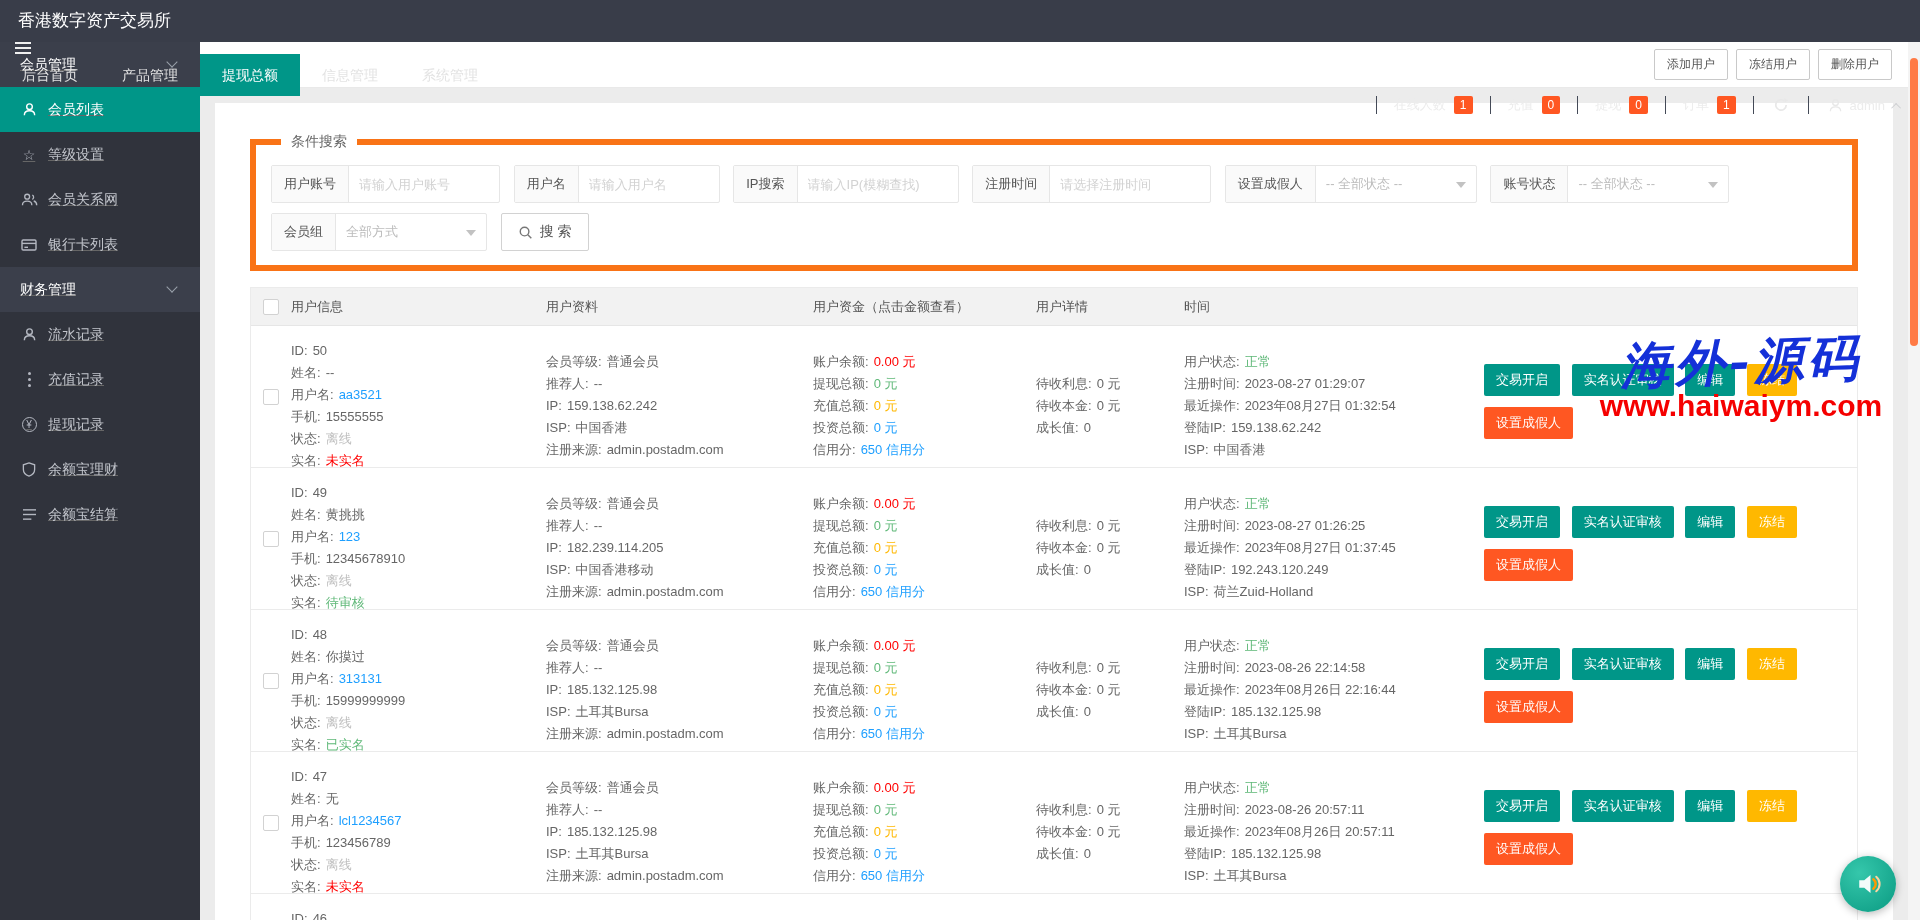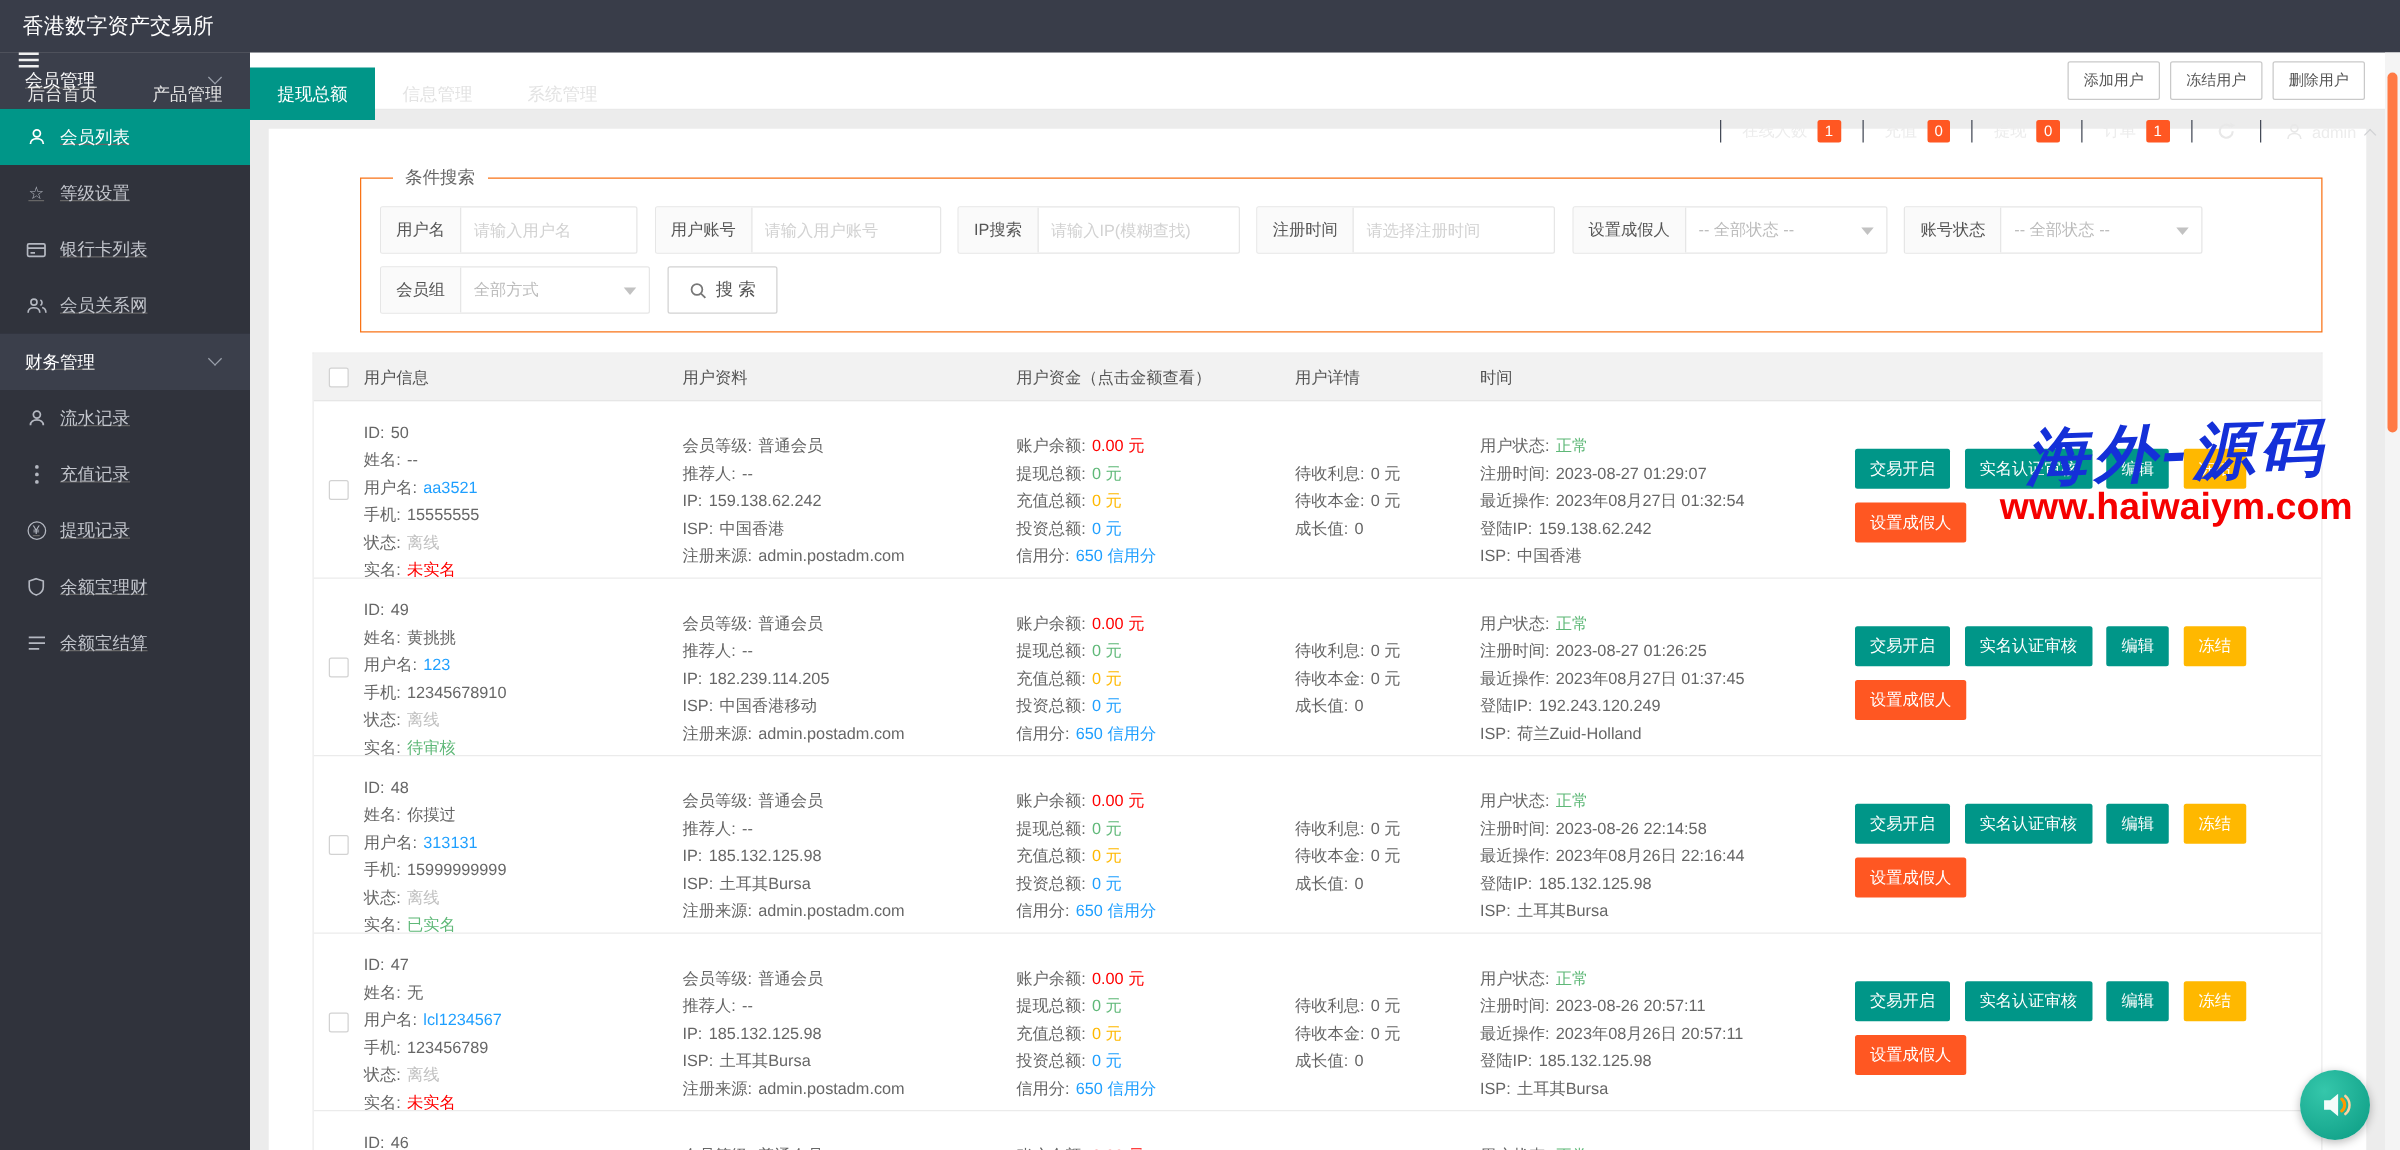--- a/index.html
+++ b/index.html
@@ -35,21 +35,21 @@
   
   .content { position:absolute; left:200px; top:42px; width:1708px; height:878px; }
   .crumbbar { height:46px; background:#fff; display:flex; align-items:center; padding:0 16px; border-bottom:1px solid #e9e9e9; }
   .crumb-arrow { color:#a0a0a0; font-size:14px; margin-right:6px; }
   .crumb-title { font-size:14px; color:#555; }
   .crumb-actions { margin-left:auto; display:flex; gap:8px; }
   .ghost-btn { border:1px solid #C9C9C9; background:#fff; color:#555; font-size:12px; padding:6px 12px; border-radius:2px; cursor:pointer; }
 
   .panel { margin:15px; background:#fff; height:846px; padding:30px 35px 0 35px; }
 
-  fieldset.search-field { border:1px solid #f97316; padding:14px 15px 4px 15px; margin-bottom:16px;margin-left:38px; }
+  fieldset.search-field { border:6px solid #f97316; padding:14px 15px 4px 15px; margin-bottom:16px; }
   fieldset.search-field legend { padding:0 10px; margin-left:10px; font-size:14px; color:#666; }
   .fgroup { display:inline-flex; height:38px; border:1px solid #e6e6e6; border-radius:2px; margin:0 10px 10px 0; vertical-align:top; background:#fff; }
   .flabel { background:#FAFAFA; border-right:1px solid #e6e6e6; padding:0 12px; line-height:36px; font-size:13px; color:#555; white-space:nowrap; }
   .fgroup input { border:none; outline:none; padding:0 10px; font-size:13px; color:#666; background:transparent; }
   ::placeholder { color:#d2d2d2; }
   .fselect { display:flex; align-items:center; padding:0 26px 0 10px; font-size:13px; color:#bcbcbc; position:relative; cursor:pointer; white-space:nowrap; }
   .caret-dn { position:absolute; right:10px; top:16px; width:0; height:0; border-left:5px solid transparent; border-right:5px solid transparent; border-top:6px solid #c2c2c2; }
   .search-btn { display:inline-flex; align-items:center; gap:7px; height:38px; padding:0 16px; border:1px solid #d2d2d2; background:#fff; border-radius:2px; font-size:14px; color:#555; cursor:pointer; vertical-align:top; }
 
   
@@ -151,37 +151,37 @@
         </svg>
       </span>
     <span>会员列表</span>
   </div>
   <div class="side-item">
     <span class="sicon">☆</span>
     <span>等级设置</span>
   </div>
   <div class="side-item">
     <span class="sicon">
+        <svg width="17" height="15" viewBox="0 0 18 16">
+          <circle cx="6.5" cy="5" r="2.6" fill="none" stroke="currentColor" stroke-width="1.4"></circle>
+          <path d="M1.5 14c0-2.8 2.2-4.2 5-4.2s5 1.4 5 4.2" fill="none" stroke="currentColor" stroke-width="1.4"></path>
+          <path d="M12 3.2a2.6 2.6 0 0 1 0 4.6 M13.5 9.6c2 .5 3.2 1.9 3.2 4.4" fill="none" stroke="currentColor" stroke-width="1.4"></path>
+        </svg>
+      </span>
+    <span>会员关系网</span>
+  </div>
+  <div class="side-item">
+    <span class="sicon">
         <svg width="16" height="14" viewBox="0 0 16 14">
           <rect x="1" y="2" width="14" height="10" rx="1.2" fill="none" stroke="currentColor" stroke-width="1.4"></rect>
           <line x1="1" y1="5.4" x2="15" y2="5.4" stroke="currentColor" stroke-width="1.4"></line>
           <line x1="3.4" y1="9.3" x2="7" y2="9.3" stroke="currentColor" stroke-width="1.4"></line>
         </svg>
       </span>
     <span>银行卡列表</span>
-  </div>
-  <div class="side-item">
-    <span class="sicon">
-        <svg width="17" height="15" viewBox="0 0 18 16">
-          <circle cx="6.5" cy="5" r="2.6" fill="none" stroke="currentColor" stroke-width="1.4"></circle>
-          <path d="M1.5 14c0-2.8 2.2-4.2 5-4.2s5 1.4 5 4.2" fill="none" stroke="currentColor" stroke-width="1.4"></path>
-          <path d="M12 3.2a2.6 2.6 0 0 1 0 4.6 M13.5 9.6c2 .5 3.2 1.9 3.2 4.4" fill="none" stroke="currentColor" stroke-width="1.4"></path>
-        </svg>
-      </span>
-    <span>会员关系网</span>
   </div>
   <div class="side-title">
     <span>财务管理</span>
     <i class="chev-dn"></i>
   </div>
   <div class="side-item">
     <span class="sicon">
         <svg width="15" height="15" viewBox="0 0 16 16">
           <circle cx="8" cy="5" r="3" fill="none" stroke="currentColor" stroke-width="1.5"></circle>
           <path d="M2.5 14c0-3 2.5-4.6 5.5-4.6s5.5 1.6 5.5 4.6" fill="none" stroke="currentColor" stroke-width="1.5"></path>
@@ -232,26 +232,26 @@
       <button class="ghost-btn">冻结用户</button>
       <button class="ghost-btn">删除用户</button>
     </div>
   </div>
 
   <div class="panel">
     <fieldset class="search-field">
       <legend>条件搜索</legend>
       <div>
         <div class="fgroup">
+          <span class="flabel">用户账号</span>
+          <input style="width: 150px;" placeholder="请输入用户账号">
+        </div>
+        <div class="fgroup">
           <span class="flabel">用户名</span>
           <input style="width: 140px;" placeholder="请输入用户名">
-        </div>
-        <div class="fgroup">
-          <span class="flabel">用户账号</span>
-          <input style="width: 150px;" placeholder="请输入用户账号">
         </div>
         <div class="fgroup">
           <span class="flabel">IP搜索</span>
           <input style="width: 160px;" placeholder="请输入IP(模糊查找)">
         </div>
         <div class="fgroup">
           <span class="flabel">注册时间</span>
           <input style="width: 160px;" placeholder="请选择注册时间">
         </div>
         <div class="fgroup">

